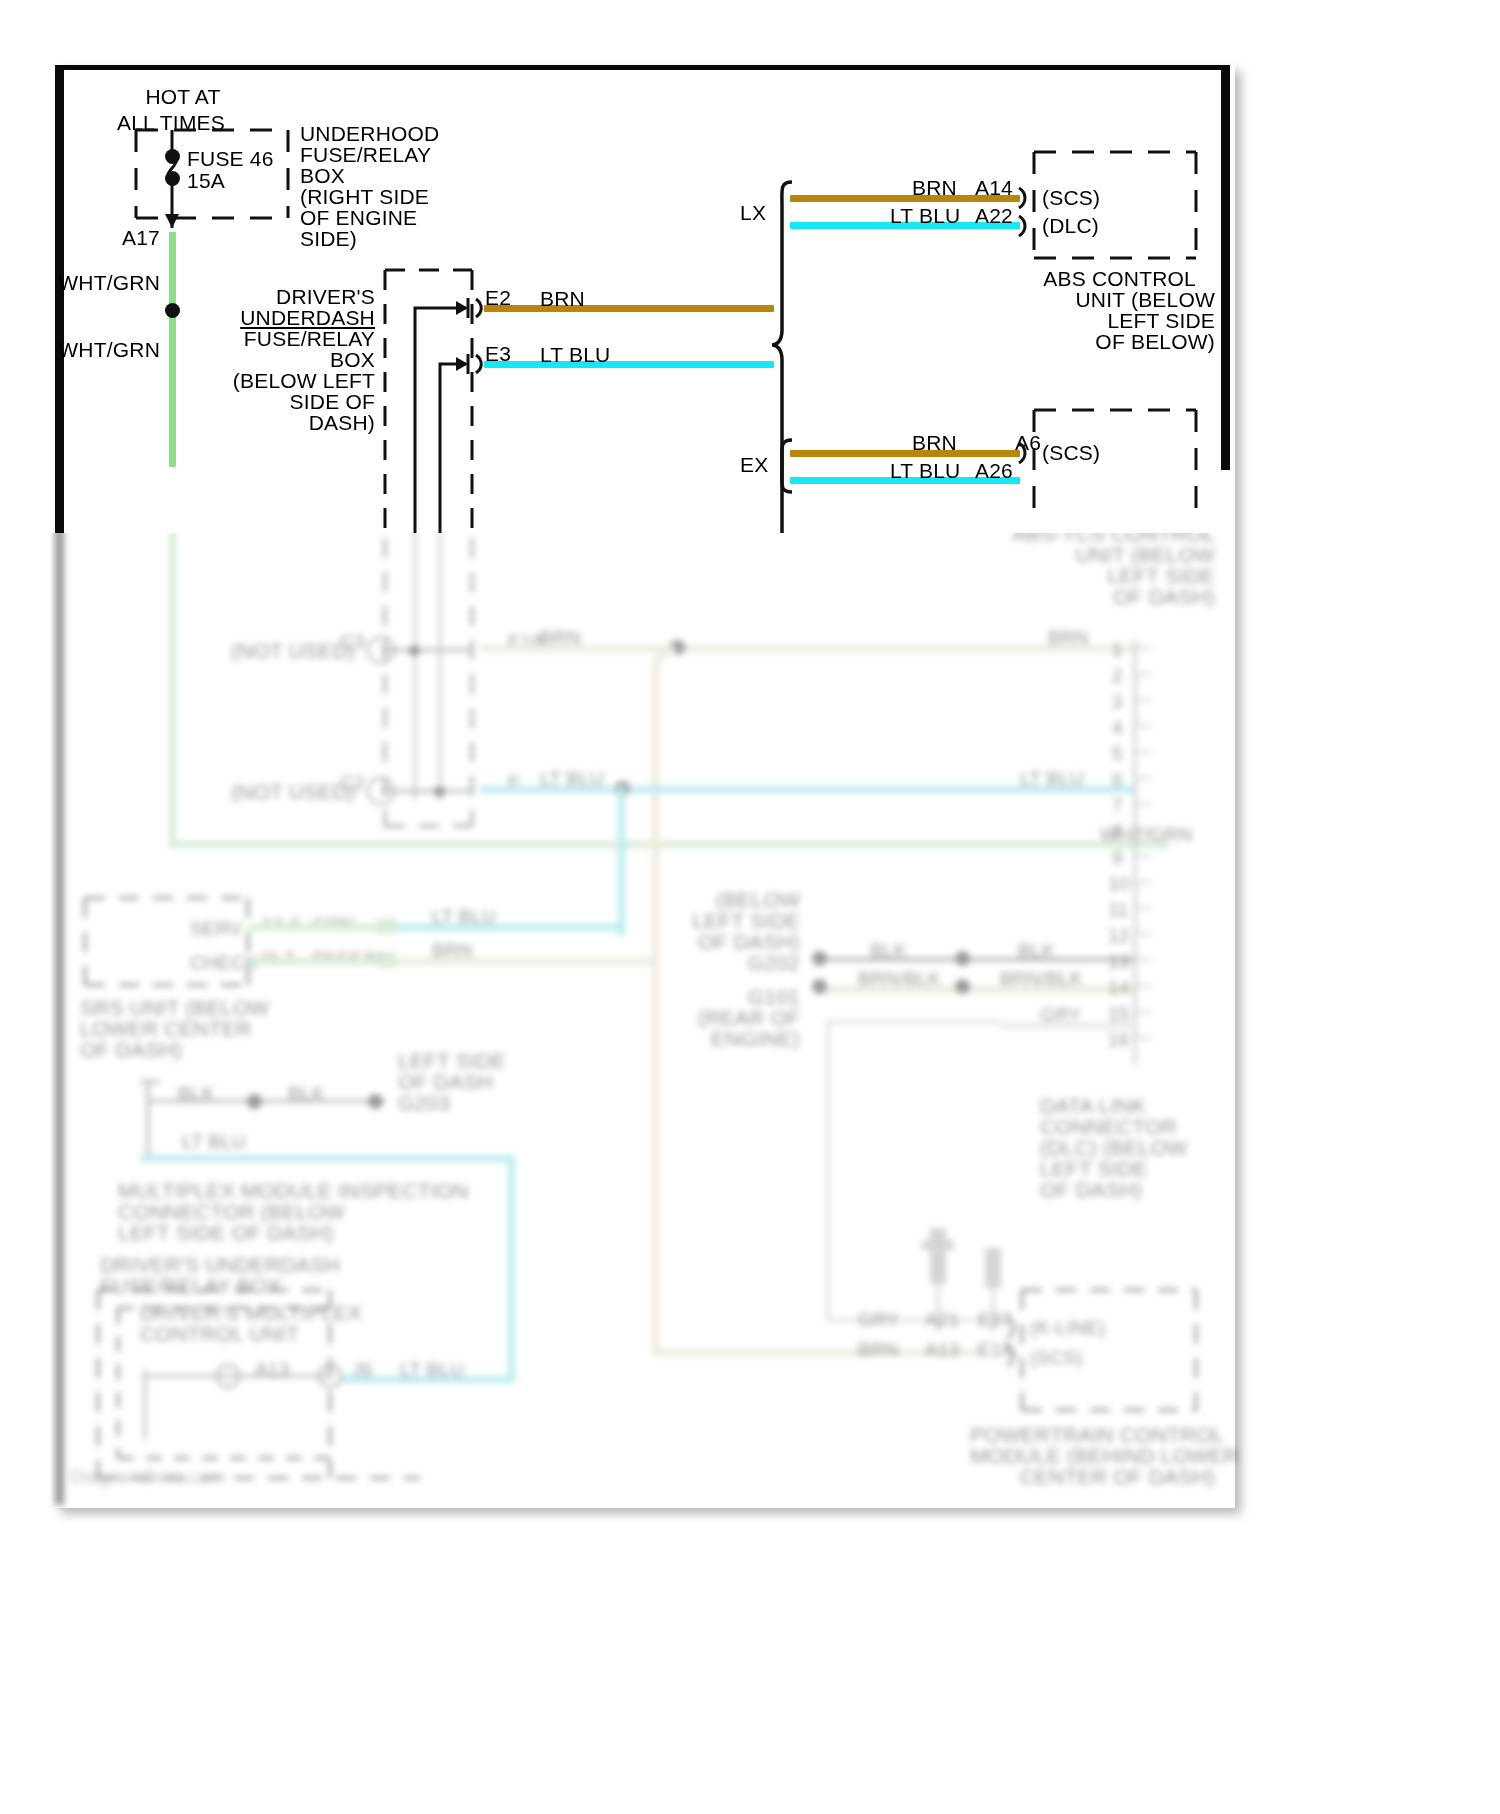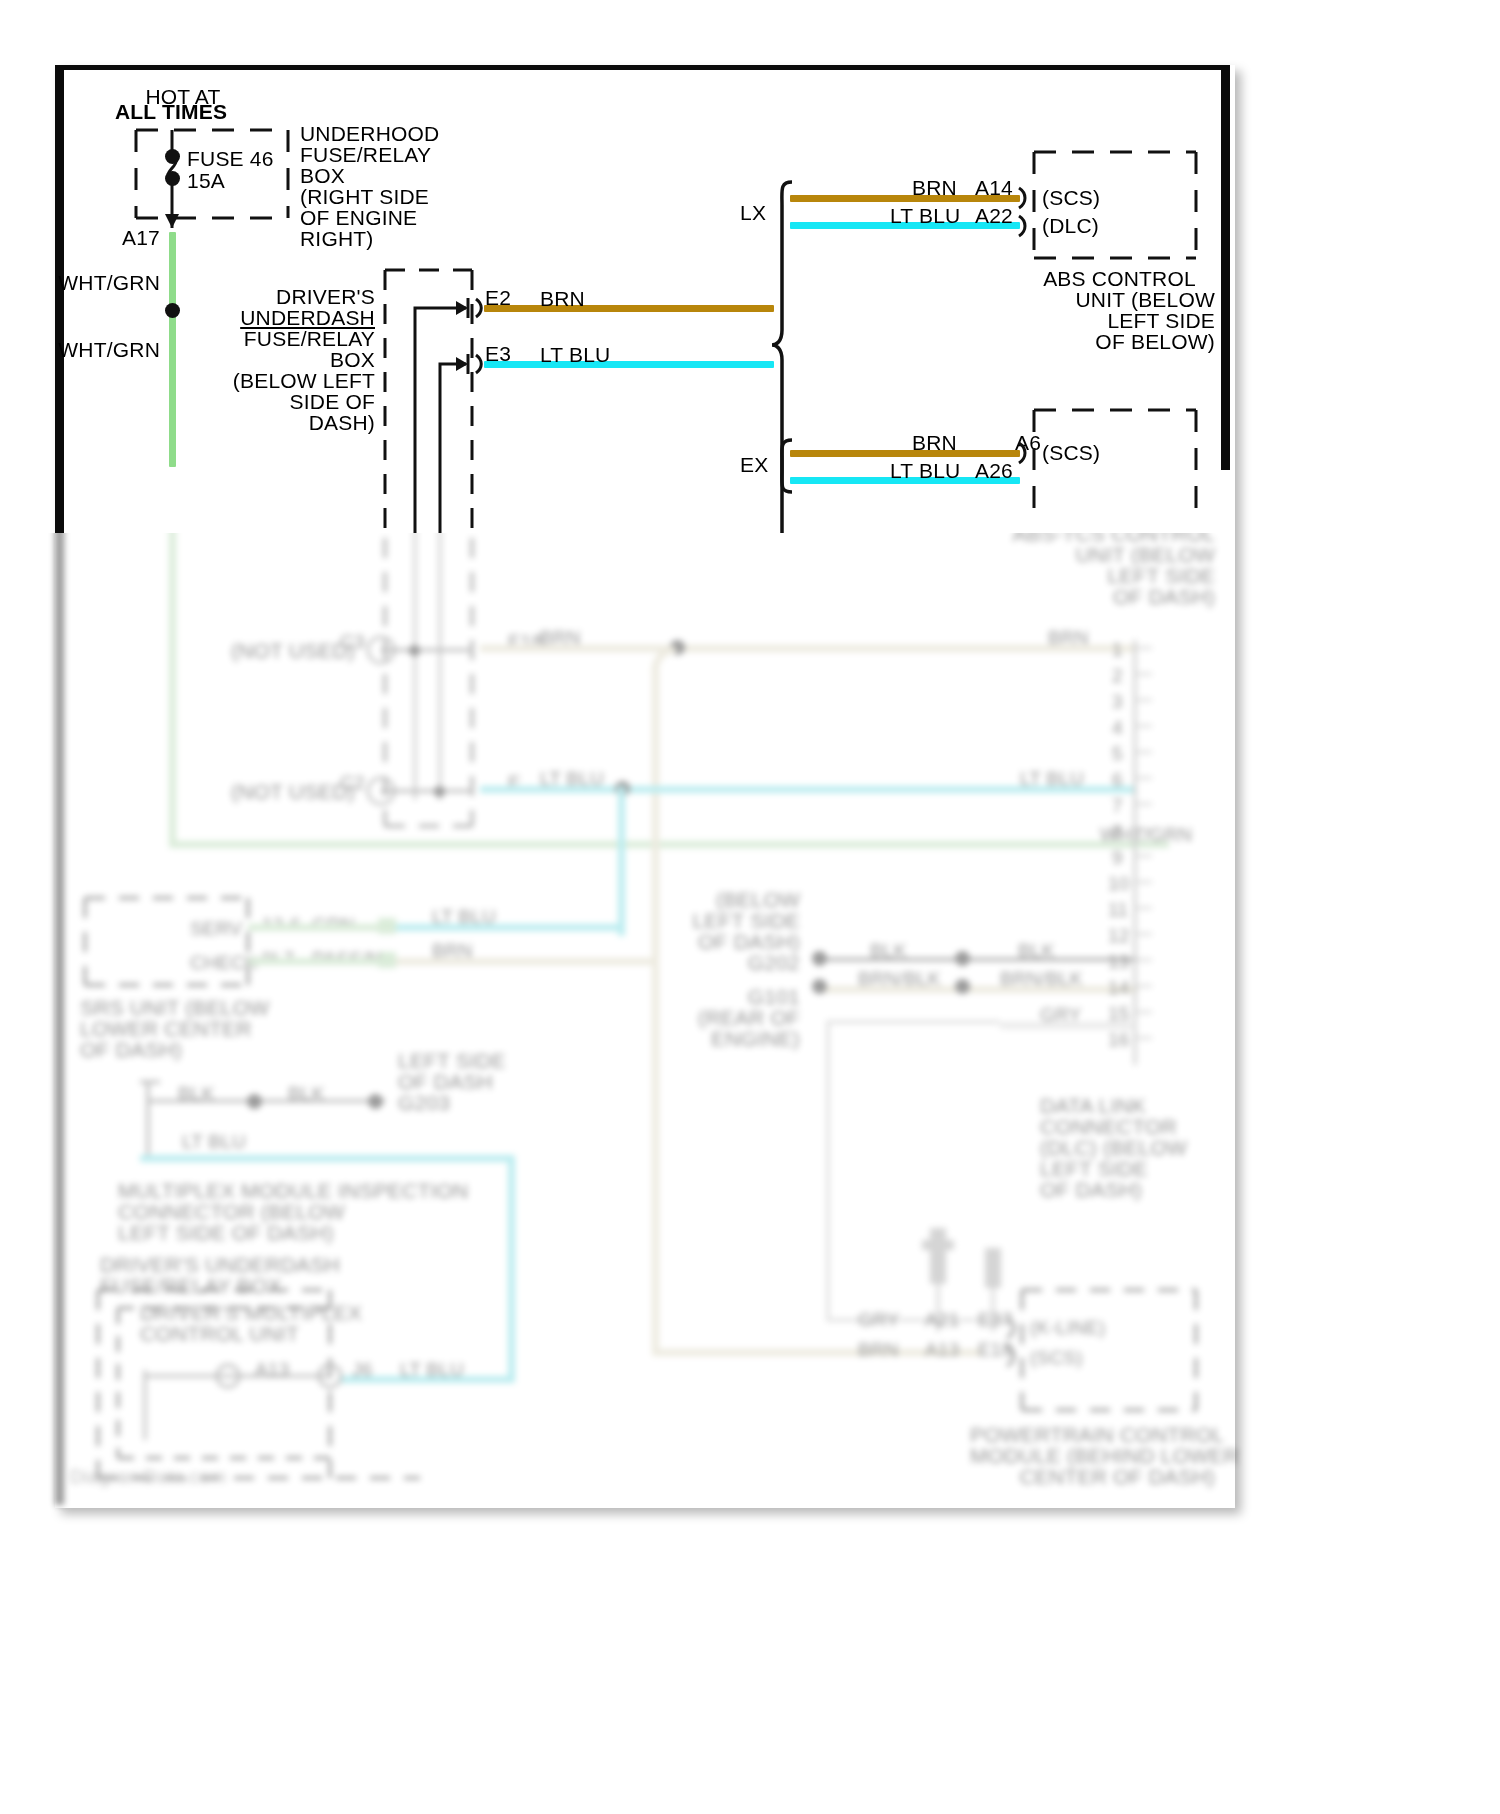--- a/index.html
+++ b/index.html
@@ -51,21 +51,21 @@
 </style>
 </head>
 <body>
 
 <div class="layer" id="layer-sharp">
 
   <div id="diagram-frame"></div>
   <div id="frame-right-rule"></div>
 
   <div class="t c" style="left:108px;top:84px;width:150px;">HOT AT</div>
-  <div class="t c" style="left:96px;top:99px;width:150px;font-weight:bold;">ALL TIMES</div>
+  <div class="t c" style="left:96px;top:110px;width:150px;">ALL TIMES</div>
 
   <svg style="left:0;top:0;width:1500px;height:1814px;">
     <path d="M136,130 L136,218" stroke="#111" stroke-width="3" stroke-dasharray="22,16" fill="none"></path>
     <path d="M136,130 L288,130" stroke="#111" stroke-width="3" stroke-dasharray="22,16" fill="none"></path>
     <path d="M288,130 L288,218" stroke="#111" stroke-width="3" stroke-dasharray="22,16" fill="none"></path>
     <path d="M136,218 L288,218" stroke="#111" stroke-width="3" stroke-dasharray="22,16" fill="none"></path>
 
     <path d="M172,130 L172,152" stroke="#111" stroke-width="3" fill="none"></path>
     <path d="M172,156 C186,164 158,172 172,181" stroke="#111" stroke-width="3" fill="none"></path>
     <path d="M172,181 L172,228" stroke="#111" stroke-width="3" fill="none"></path>
@@ -75,21 +75,21 @@
   <div class="dot" style="left:165px;top:171px;"></div>
 
   <div class="t" style="left:187px;top:146px;">FUSE 46</div>
   <div class="t" style="left:187px;top:168px;">15A</div>
 
   <div class="t" style="left:300px;top:121px;">UNDERHOOD</div>
   <div class="t" style="left:300px;top:142px;">FUSE/RELAY</div>
   <div class="t" style="left:300px;top:163px;">BOX</div>
   <div class="t" style="left:300px;top:184px;">(RIGHT SIDE</div>
   <div class="t" style="left:300px;top:205px;">OF ENGINE</div>
-  <div class="t" style="left:300px;top:226px;">RIGHT)</div>
+  <div class="t" style="left:300px;top:226px;">SIDE)</div>
 
   <div class="wire v w-whtgrn" style="left:169px;top:232px;height:235px;"></div>
   <div class="t r" style="left:60px;top:225px;width:100px;">A17</div>
   <div class="t r" style="left:40px;top:270px;width:120px;">WHT/GRN</div>
   <div class="t r" style="left:40px;top:337px;width:120px;">WHT/GRN</div>
   <div class="dot" style="left:165px;top:303px;"></div>
 
   <div class="t r" style="left:220px;top:284px;width:155px;">DRIVER'S</div>
   <div class="t r" style="left:220px;top:305px;width:155px;text-decoration:underline;">UNDERDASH</div>
   <div class="t r" style="left:220px;top:326px;width:155px;">FUSE/RELAY</div>
@@ -150,21 +150,21 @@
     <path d="M1019,216 C1027,221 1027,231 1019,236" stroke="#111" stroke-width="3" fill="none"></path>
 
     <path d="M1034,152 L1196,152" stroke="#111" stroke-width="3" stroke-dasharray="22,16" fill="none"></path>
     <path d="M1034,152 L1034,258" stroke="#111" stroke-width="3" stroke-dasharray="22,16" fill="none"></path>
     <path d="M1196,152 L1196,258" stroke="#111" stroke-width="3" stroke-dasharray="22,16" fill="none"></path>
     <path d="M1034,258 L1196,258" stroke="#111" stroke-width="3" stroke-dasharray="22,16" fill="none"></path>
   </svg>
   <div class="t" style="left:1042px;top:185px;">(SCS)</div>
   <div class="t" style="left:1042px;top:213px;">(DLC)</div>
 
-  <div class="t r" style="left:1012px;top:266px;width:215px;text-align:center;">ABS CONTROL</div>
+  <div class="t r" style="left:981px;top:266px;width:215px;">ABS CONTROL</div>
   <div class="t r" style="left:1000px;top:287px;width:215px;">UNIT (BELOW</div>
   <div class="t r" style="left:1000px;top:308px;width:215px;">LEFT SIDE</div>
   <div class="t r" style="left:1000px;top:329px;width:215px;">OF BELOW)</div>
 
   <div class="wire w-brn" style="left:790px;top:450px;width:230px;"></div>
   <div class="t" style="left:912px;top:430px;">BRN</div>
   <div class="t" style="left:975px;top:430px;margin-left:40px;">A6</div>
 
   <div class="wire w-ltblu" style="left:790px;top:477px;width:230px;"></div>
   <div class="t" style="left:890px;top:458px;">LT BLU</div>

